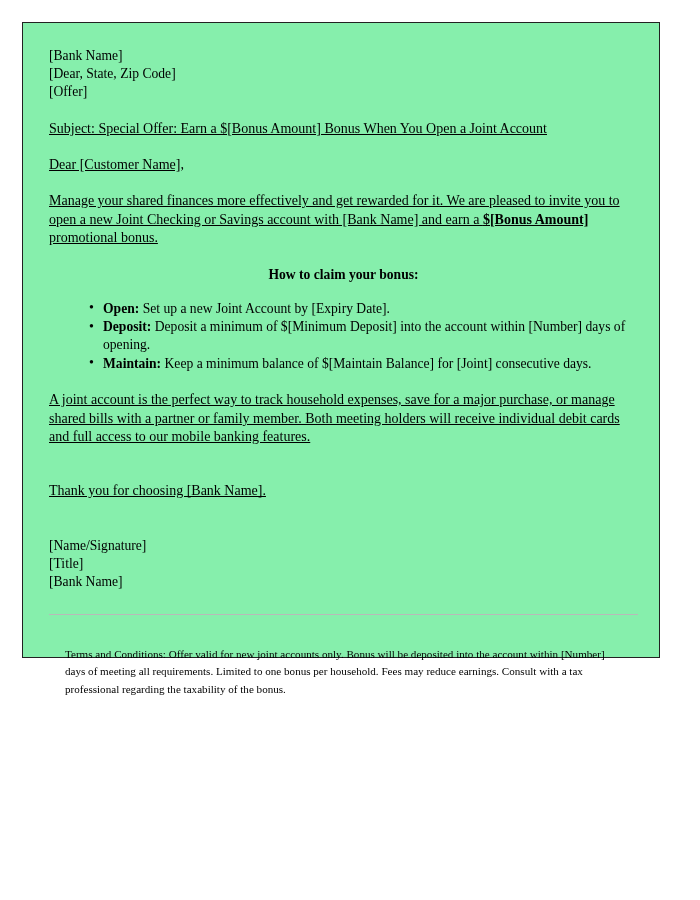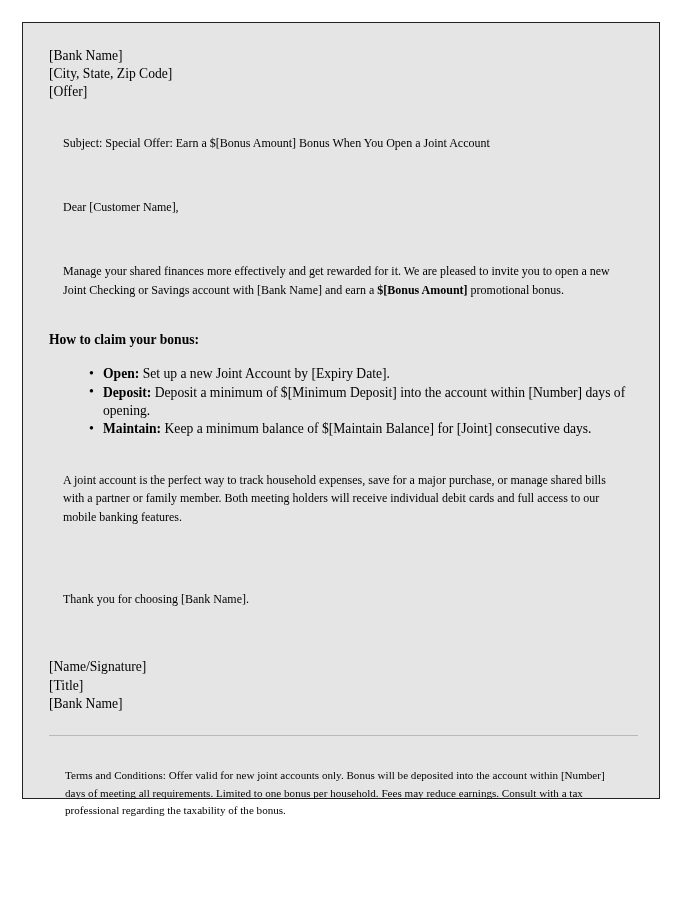--- a/index.html
+++ b/index.html
@@ -16,50 +16,52 @@
     color: #000000;
     -webkit-font-smoothing: antialiased;
   }
 
   
   #page-frame {
     position: absolute;
     left: 22px;
     top: 22px;
     width: 638px;
-    height: 777px;
+    height: 636px;
     border: 1px solid #222222;
     box-sizing: border-box;
-    background: #e5e5e5;
+    background: #86efac;
   }
 
   #letter-body {
     position: absolute;
     left: 26px;          
     top: 24px;
     width: 589px;        
   }
   .addr-line { font-size: 13.6px; line-height: 18.2px; white-space: nowrap; }
 
   .gap-sm { height: 16px; }
   .gap-md { height: 18px; }
 
   .para {
-    font-size: 12px;
+    font-size: 14px;
     line-height: 18.4px;
-    margin: 14px;
+    margin: 0;
+    text-decoration: underline;
   }
 
   .bold { font-weight: bold; }
 
   .section-head {
     font-size: 13.6px;
     line-height: 18px;
     font-weight: bold;
     margin: 0;
+    text-align: center;
   }
 
   
   ul.claim-list {
     margin: 0;
     padding: 0 0 0 40px;   
     list-style: none;
   }
   ul.claim-list > li {
     position: relative;
@@ -94,21 +96,21 @@
   }
 </style>
 </head>
 <body>
 
 <div id="page-frame">
   <div id="letter-body">
 
     <div>
       <div class="addr-line">[Bank Name]</div>
-      <div class="addr-line">[City, State, Zip Code]</div>
+      <div class="addr-line">[Dear, State, Zip Code]</div>
       <div class="addr-line">[Offer]</div>
     </div>
 
     <div class="gap-md"></div>
 
     <p class="para">Subject: Special Offer: Earn a $[Bonus Amount] Bonus When You Open a Joint Account</p>
 
     <div class="gap-md"></div>
 
     <p class="para">Dear [Customer Name],</p>

